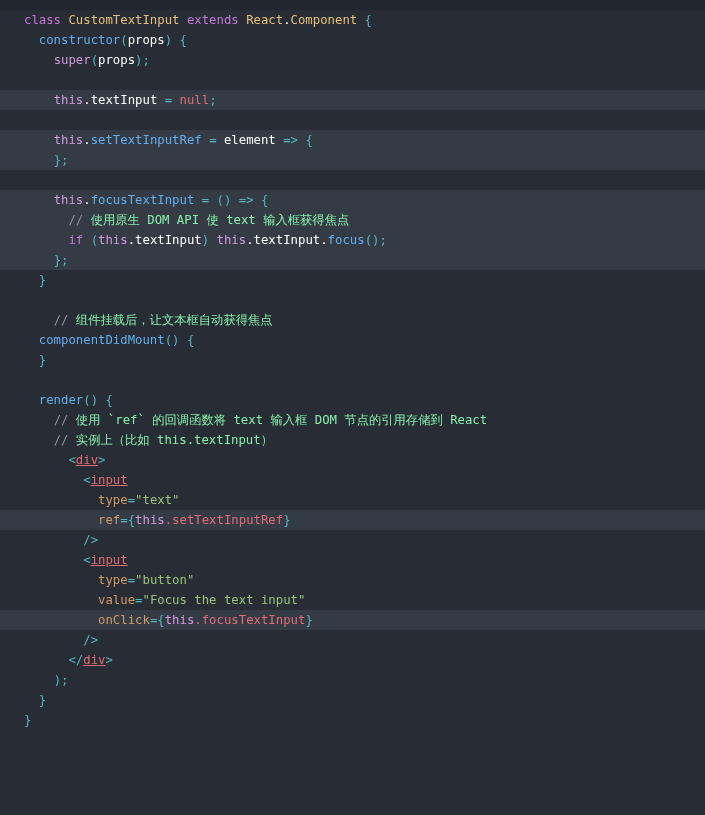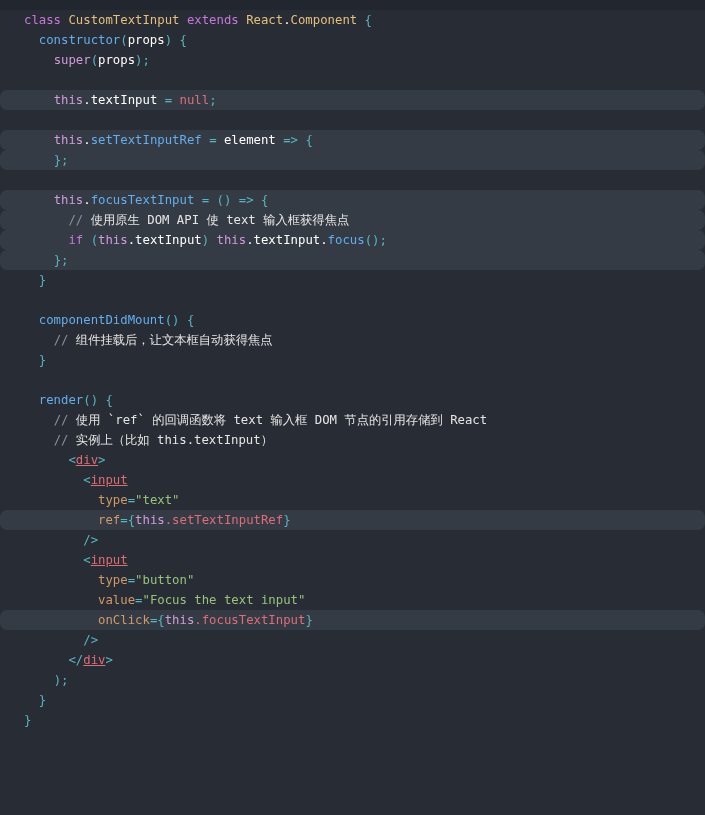--- a/index.html
+++ b/index.html
@@ -30,33 +30,32 @@
   .code-line {
     height: 20px;
     line-height: 20px;
     white-space: pre;
     padding-left: 24px;
     box-sizing: border-box;
     color: #abb2bf;
   }
   .code-line.hl {
     background: #353b45;
-    border-radius: 7px;
   }
   .tok-key      { color: #c678dd; }
   .tok-this     { color: #d19bdd; }
   .tok-class    { color: #e5c07b; }
   .tok-fn       { color: #61afef; }
   .tok-punc     { color: #56b6c2; }
   .tok-plain    { color: #ffffff; }
   .tok-str      { color: #98c379; }
   .tok-const    { color: #e06c75; }
   .tok-tag      { color: #e06c75; text-decoration: underline; }
   .tok-attr     { color: #d19a66; }
-  .tok-comment  { color: #e5e5e5; }
+  .tok-comment  { color: #86efac; }
   .tok-comment-slash { color: #8b929c; }
   .tok-op       { color: #56b6c2; }
 </style>
 </head>
 <body>
 
 <div id="code-viewer">
   <div class="top-strip"></div>
   <div class="code-block" id="code-block">
       <div class="code-line"><span class="tok-key">class </span><span class="tok-class">CustomTextInput</span><span class="tok-plain"> </span><span class="tok-key">extends</span><span class="tok-plain"> </span><span class="tok-class">React</span><span class="tok-plain">.</span><span class="tok-class">Component</span><span class="tok-plain"> </span><span class="tok-punc">{</span></div>
@@ -67,22 +66,22 @@
       <div class="code-line">&nbsp;</div>
       <div class="code-line hl"><span class="tok-plain">    </span><span class="tok-this">this</span><span class="tok-plain">.</span><span class="tok-fn">setTextInputRef</span><span class="tok-plain"> </span><span class="tok-op">=</span><span class="tok-plain"> </span><span class="tok-plain">element</span><span class="tok-plain"> </span><span class="tok-op">=&gt;</span><span class="tok-plain"> </span><span class="tok-punc">{</span></div>
       <div class="code-line hl"><span class="tok-plain">    </span><span class="tok-punc">};</span></div>
       <div class="code-line">&nbsp;</div>
       <div class="code-line hl"><span class="tok-plain">    </span><span class="tok-this">this</span><span class="tok-plain">.</span><span class="tok-fn">focusTextInput</span><span class="tok-plain"> </span><span class="tok-op">=</span><span class="tok-plain"> </span><span class="tok-punc">()</span><span class="tok-plain"> </span><span class="tok-op">=&gt;</span><span class="tok-plain"> </span><span class="tok-punc">{</span></div>
       <div class="code-line hl"><span class="tok-plain">      </span><span class="tok-comment-slash">//</span><span class="tok-comment"> 使用原生 DOM API 使 text 输入框获得焦点</span></div>
       <div class="code-line hl"><span class="tok-plain">      </span><span class="tok-key">if</span><span class="tok-plain"> </span><span class="tok-punc">(</span><span class="tok-this">this</span><span class="tok-plain">.textInput</span><span class="tok-punc">)</span><span class="tok-plain"> </span><span class="tok-this">this</span><span class="tok-plain">.textInput</span><span class="tok-plain">.</span><span class="tok-fn">focus</span><span class="tok-punc">()</span><span class="tok-punc">;</span></div>
       <div class="code-line hl"><span class="tok-plain">    </span><span class="tok-punc">};</span></div>
       <div class="code-line"><span class="tok-plain">  </span><span class="tok-punc">}</span></div>
       <div class="code-line">&nbsp;</div>
+      <div class="code-line"><span class="tok-plain">    </span><span class="tok-comment-slash">//</span><span class="tok-comment"> 组件挂载后，让文本框自动获得焦点</span></div>
       <div class="code-line"><span class="tok-plain">  </span><span class="tok-fn">componentDidMount</span><span class="tok-punc">()</span><span class="tok-plain"> </span><span class="tok-punc">{</span></div>
-      <div class="code-line"><span class="tok-plain">    </span><span class="tok-comment-slash">//</span><span class="tok-comment"> 组件挂载后，让文本框自动获得焦点</span></div>
       <div class="code-line"><span class="tok-plain">  </span><span class="tok-punc">}</span></div>
       <div class="code-line">&nbsp;</div>
       <div class="code-line"><span class="tok-plain">  </span><span class="tok-fn">render</span><span class="tok-punc">()</span><span class="tok-plain"> </span><span class="tok-punc">{</span></div>
       <div class="code-line"><span class="tok-plain">    </span><span class="tok-comment-slash">//</span><span class="tok-comment"> 使用 `ref` 的回调函数将 text 输入框 DOM 节点的引用存储到 React</span></div>
       <div class="code-line"><span class="tok-plain">    </span><span class="tok-comment-slash">//</span><span class="tok-comment"> 实例上（比如 this.textInput）</span></div>
       <div class="code-line"><span class="tok-plain">      </span><span class="tok-punc">&lt;</span><span class="tok-tag">div</span><span class="tok-punc">&gt;</span></div>
       <div class="code-line"><span class="tok-plain">        </span><span class="tok-punc">&lt;</span><span class="tok-tag">input</span></div>
       <div class="code-line"><span class="tok-plain">          </span><span class="tok-attr">type</span><span class="tok-punc">=</span><span class="tok-str">"text"</span></div>
       <div class="code-line hl"><span class="tok-plain">          </span><span class="tok-attr">ref</span><span class="tok-punc">=</span><span class="tok-punc">{</span><span class="tok-this">this</span><span class="tok-const">.setTextInputRef</span><span class="tok-punc">}</span></div>
       <div class="code-line"><span class="tok-plain">        </span><span class="tok-punc">/&gt;</span></div>

